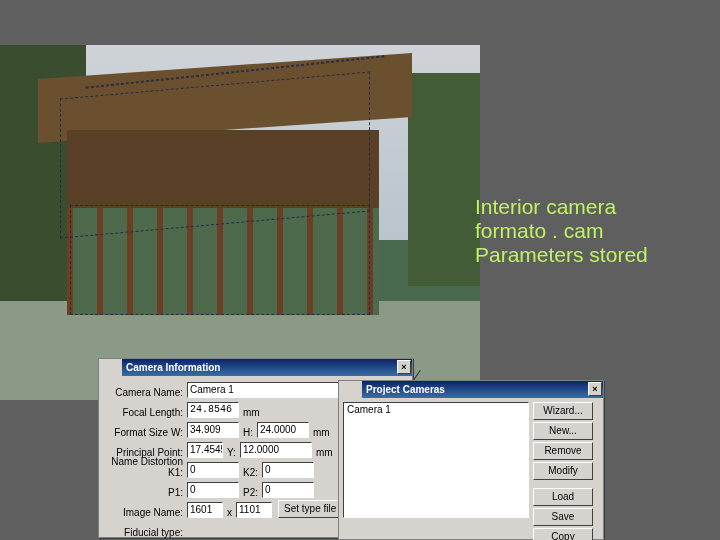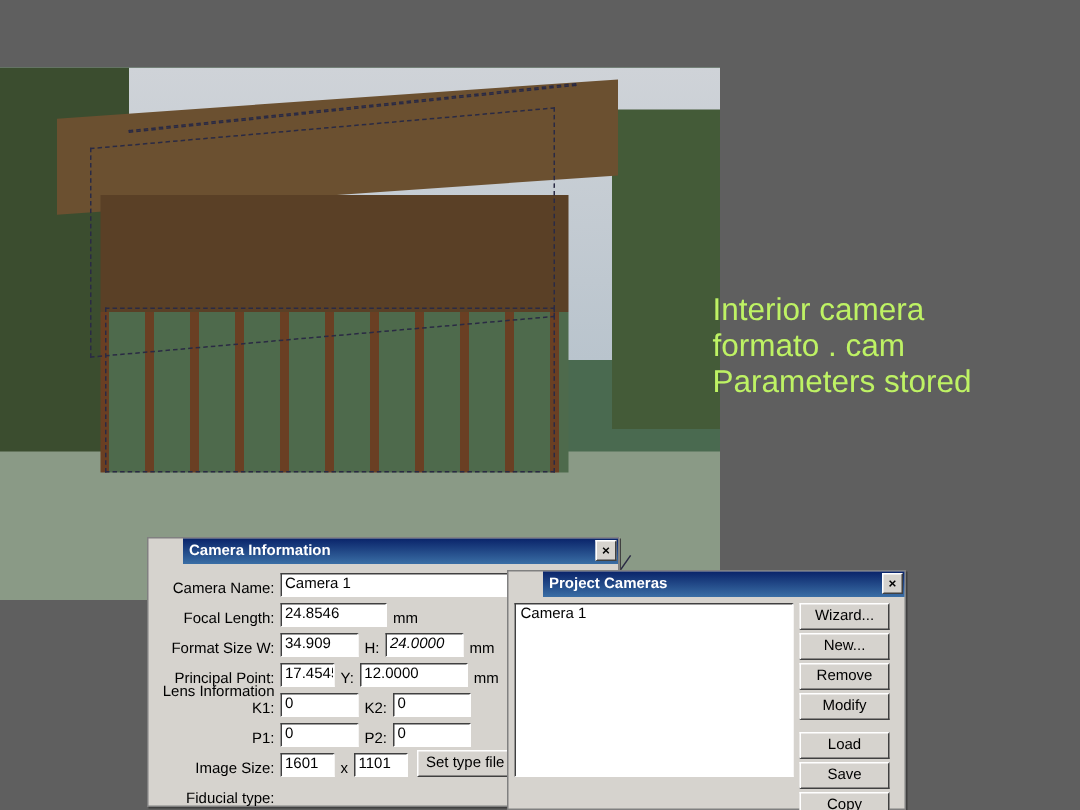--- a/index.html
+++ b/index.html
@@ -95,51 +95,51 @@
     <span>Camera Information</span>
     <span class="closebox">×</span>
   </div>
   <div class="dlg-body">
     <div class="row">
       <span class="lbl">Camera Name:</span>
       <span class="field" style="width:188px;">Camera 1</span>
     </div>
     <div class="row">
       <span class="lbl">Focal Length:</span>
-      <span class="field" style="width:71px;">24.8546</span>
+      <span class="field" style="width:52px;font-family:Liberation Mono, monospace;">24.8546</span>
       <span class="unit">mm</span>
     </div>
     <div class="row">
       <span class="lbl">Format Size W:</span>
       <span class="field" style="width:52px;">34.909</span>
       <span class="unit">H:</span>
-      <span class="field" style="width:52px;font-style:italic;">24.0000</span>
+      <span class="field" style="width:52px;">24.0000</span>
       <span class="unit">mm</span>
     </div>
     <div class="row">
       <span class="lbl">Principal Point:</span>
       <span class="field" style="width:36px;">17.4545</span>
       <span class="unit">Y:</span>
       <span class="field" style="width:72px;">12.0000</span>
       <span class="unit">mm</span>
     </div>
     <div class="row">
-      <span class="lbl">Lens Information K1:</span>
+      <span class="lbl">Name Distortion K1:</span>
       <span class="field" style="width:52px;">0</span>
       <span class="unit">K2:</span>
       <span class="field" style="width:52px;">0</span>
     </div>
     <div class="row">
       <span class="lbl">P1:</span>
       <span class="field" style="width:52px;">0</span>
       <span class="unit">P2:</span>
       <span class="field" style="width:52px;">0</span>
     </div>
     <div class="row">
-      <span class="lbl">Image Size:</span>
+      <span class="lbl">Image Name:</span>
       <span class="field" style="width:36px;">1601</span>
       <span class="unit">x</span>
       <span class="field" style="width:36px;">1101</span>
       <span style="width:6px"></span>
       <span class="btn sm">Set type file</span>
     </div>
     <div class="row">
       <span class="lbl">Fiducial type:</span>
     </div>
 

